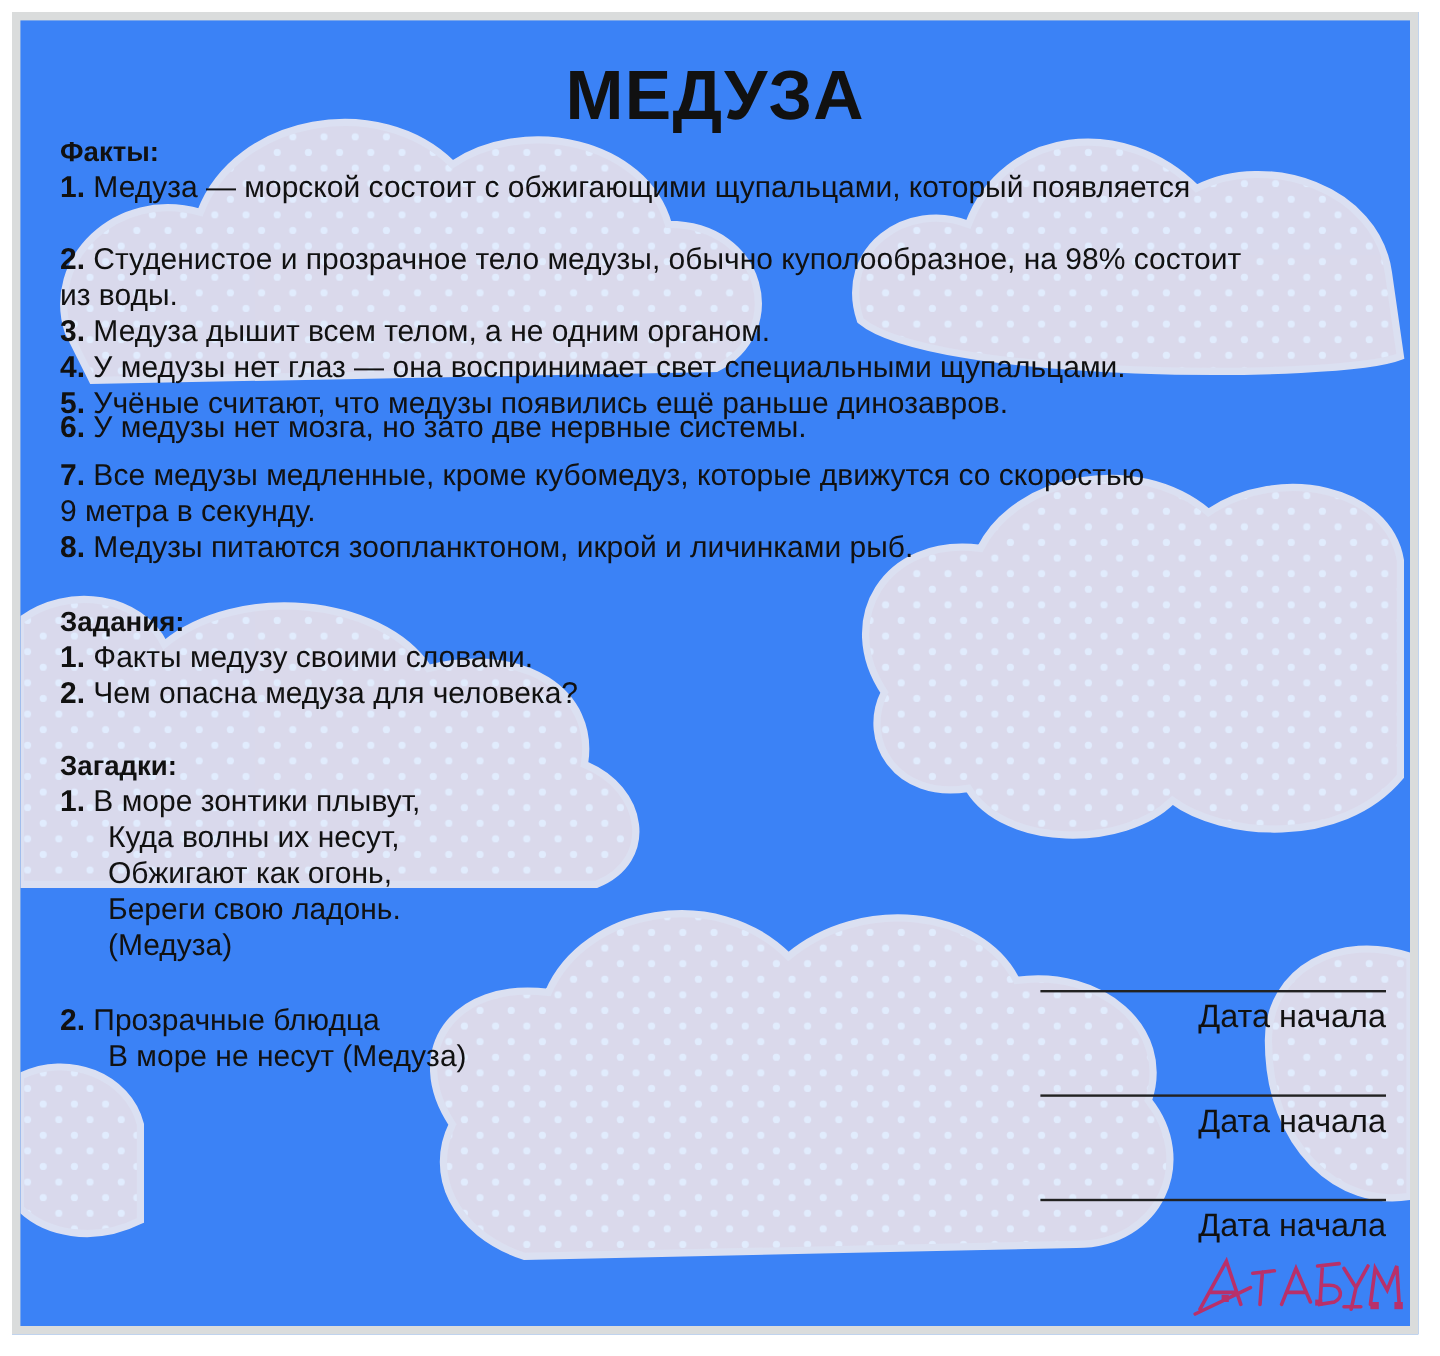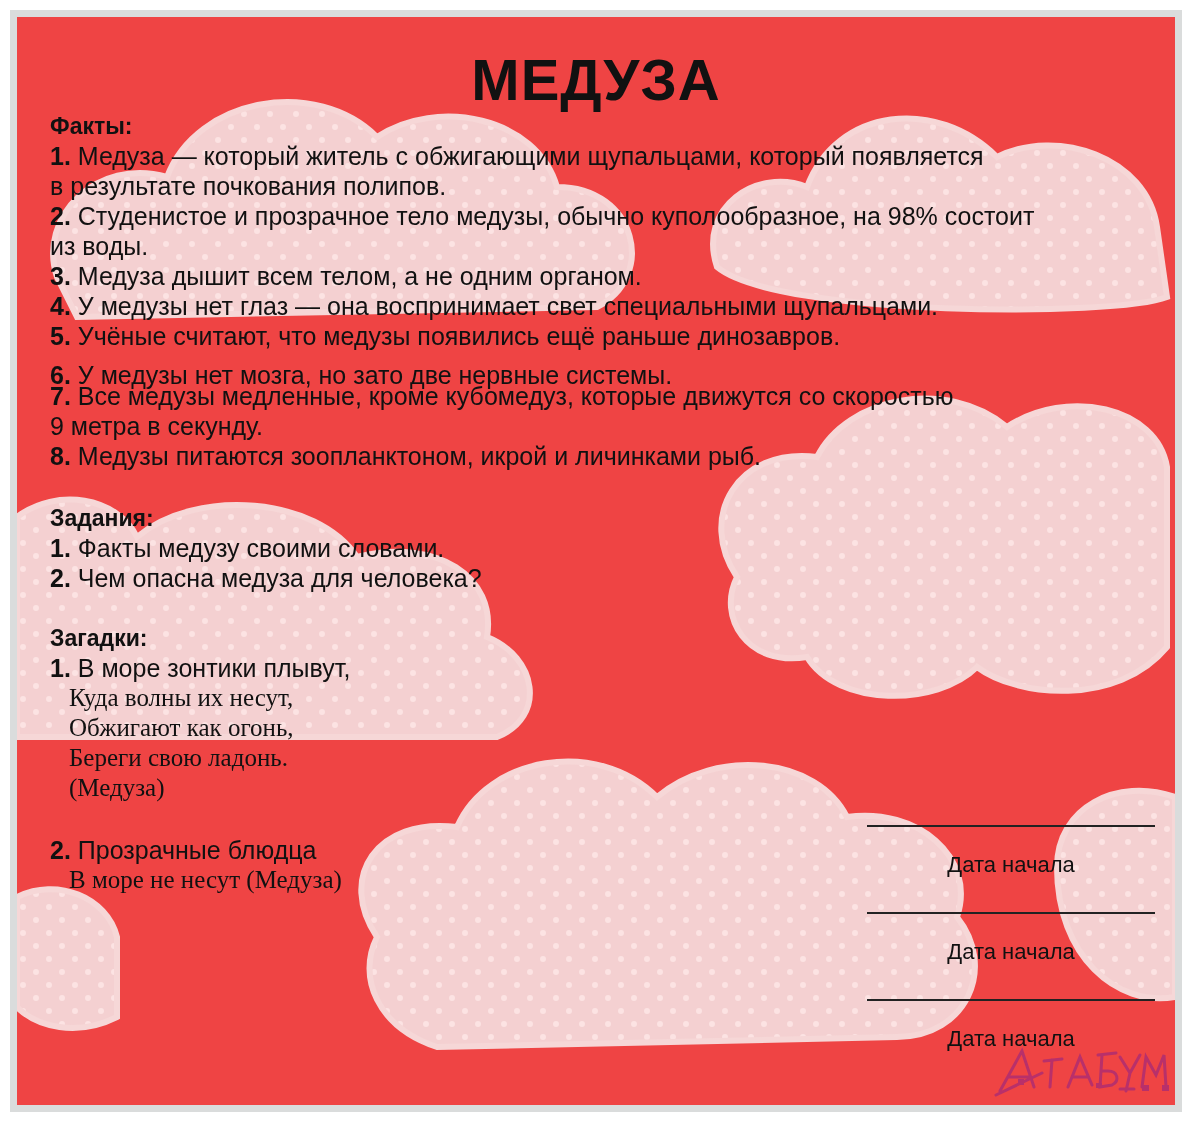--- a/index.html
+++ b/index.html
@@ -1,32 +1,32 @@
 <!DOCTYPE html>
 <html><head>
   <meta charset="utf-8">
   <style>
     html, body { margin: 0; padding: 0; background: #ffffff; }
     body { width: 1200px; height: 1130px; position: relative; overflow: hidden; font-family: "Liberation Sans", "DejaVu Sans", sans-serif; color: #111; }
     .frame {
       position: absolute; left: 10px; top: 10px; width: 1172px; height: 1102px;
-      border: 7px solid #dadcdc; background: #ef4444; box-sizing: border-box; overflow: hidden;
+      border: 7px solid #dadcdc; background: #3b82f6; box-sizing: border-box; overflow: hidden;
     }
     .bg { position: absolute; left: 0; top: 0; width: 100%; height: 100%; z-index: 0; }
     .content { position: absolute; left: 0; top: 0; width: 100%; height: 100%; z-index: 1; }
     .title {
       position: absolute; left: 0; right: 0; top: 32px; text-align: center;
       font-size: 58px; font-weight: bold; letter-spacing: 1px; line-height: 62px;
     }
     .section-head { position: absolute; left: 33px; font-size: 23px; font-weight: bold; line-height: 30px; }
     .line { position: absolute; left: 33px; font-size: 25px; line-height: 30px; white-space: nowrap; }
     .line b { font-weight: bold; }
-    .indent { left: 52px; font-family: Liberation Serif, serif; }
+    .indent { left: 73px; }
     .sig-line { position: absolute; left: 850px; width: 288px; height: 0; border-top: 2px solid #222; }
-    .sig-label { position: absolute; left: 850px; width: 288px; text-align: center; font-size: 22px; line-height: 28px; margin-top: 18px; }
+    .sig-label { position: absolute; left: 850px; width: 288px; text-align: right; font-size: 27px; line-height: 28px; }
     .logo { position: absolute; left: 975px; top: 1022px; width: 180px; height: 60px; }
   </style>
 </head>
 <body>
 
 <div class="frame">
   <svg class="bg" viewBox="0 0 1158 1088" preserveAspectRatio="none">
     <defs>
       <pattern id="dots" x="0" y="0" width="26" height="26" patternUnits="userSpaceOnUse">
         <rect width="26" height="26" fill="#f6e9ea"></rect>
@@ -49,28 +49,27 @@
       <path d="M1040,850 C1040,790 1100,760 1158,780 L1158,980 C1100,990 1040,940 1040,850 Z"></path>
 
       <path d="M0,880 C40,860 90,880 100,920 L100,1000 C60,1020 20,1010 0,990 Z"></path>
     </g>
   </svg>
 
   <div class="content">
     <div class="title">МЕДУЗА</div>
 
     <div class="section-head" style="top:94px">Факты:</div>
-    <div class="line" style="top:124px"><b>1.</b><span> Медуза — который житель с обжигающими щупальцами, который появляется</span></div>
-    <div class="line" style="top:154px"><span>в результате почкования полипов.</span></div>
+    <div class="line" style="top:124px"><b>1.</b><span> Медуза — морской состоит с обжигающими щупальцами, который появляется</span></div>
     <div class="line" style="top:184px"><b>2.</b><span> Студенистое и прозрачное тело медузы, обычно куполообразное, на 98% состоит</span></div>
     <div class="line" style="top:214px"><span>из воды.</span></div>
     <div class="line" style="top:244px"><b>3.</b><span> Медуза дышит всем телом, а не одним органом.</span></div>
     <div class="line" style="top:274px"><b>4.</b><span> У медузы нет глаз — она воспринимает свет специальными щупальцами.</span></div>
     <div class="line" style="top:304px"><b>5.</b><span> Учёные считают, что медузы появились ещё раньше динозавров.</span></div>
-    <div class="line" style="top:343px"><b>6.</b><span> У медузы нет мозга, но зато две нервные системы.</span></div>
+    <div class="line" style="top:324px"><b>6.</b><span> У медузы нет мозга, но зато две нервные системы.</span></div>
     <div class="line" style="top:364px"><b>7.</b><span> Все медузы медленные, кроме кубомедуз, которые движутся со скоростью</span></div>
     <div class="line" style="top:394px"><span>9 метра в секунду.</span></div>
     <div class="line" style="top:424px"><b>8.</b><span> Медузы питаются зоопланктоном, икрой и личинками рыб.</span></div>
 
     <div class="section-head" style="top:486px">Задания:</div>
     <div class="line" style="top:516px"><b>1.</b><span> Факты медузу своими словами.</span></div>
     <div class="line" style="top:546px"><b>2.</b><span> Чем опасна медуза для человека?</span></div>
 
     <div class="section-head" style="top:606px">Загадки:</div>
     <div class="line" style="top:636px"><b>1.</b><span> В море зонтики плывут,</span></div>

